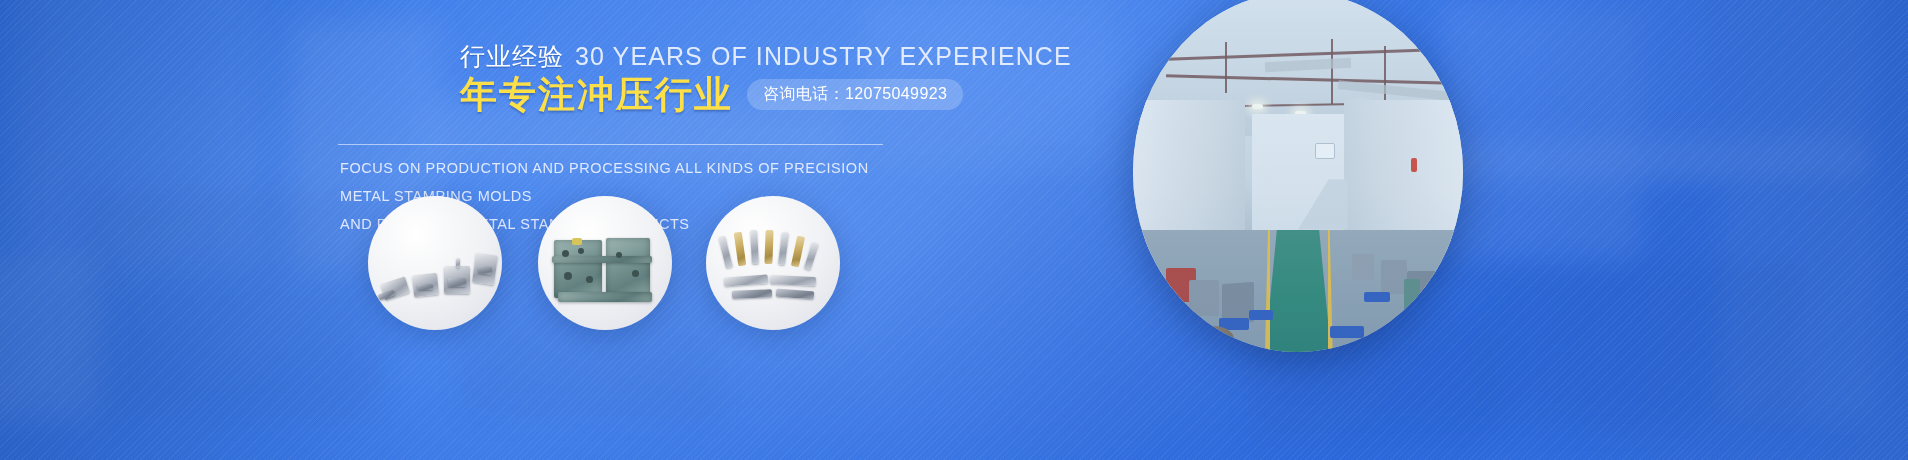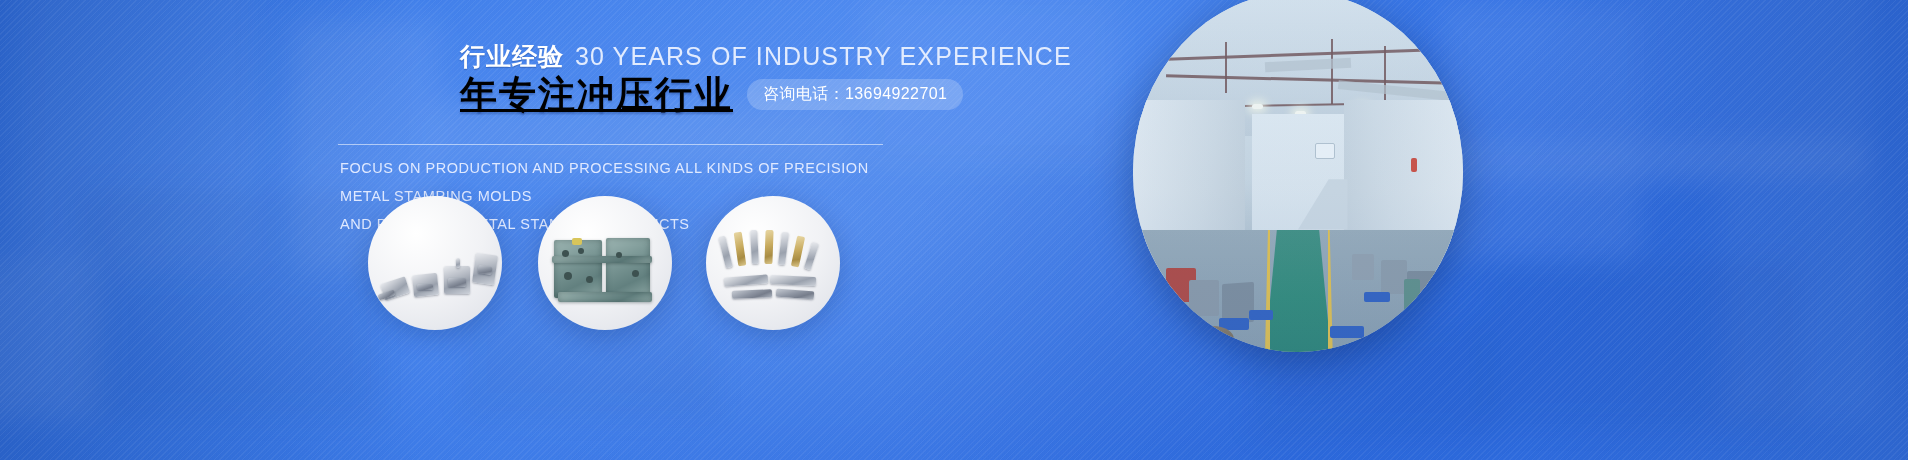--- a/index.html
+++ b/index.html
@@ -42,34 +42,33 @@
   .line1{position:relative;height:92px;}
   .num20{
     position:absolute;left:18px;top:-2px;
     font-size:108px;line-height:96px;font-weight:700;
     color:#F9A61A;letter-spacing:-2px;
     font-family:"DejaVu Sans","Liberation Sans",sans-serif;
   }
   .r-col{position:absolute;left:124px;top:4px;}
   .row-a{display:flex;align-items:flex-end;gap:11px;white-space:nowrap;}
   .cn-sm{
-    font-size:25px;font-weight:700;color:#ffffff;letter-spacing:1px;
+    font-size:25px;font-weight:400;color:#ffffff;letter-spacing:1px;
     line-height:28px;
     text-shadow:0 1px 1px rgba(10,40,110,.35);
   }
   .en-sm{
     font-size:25px;color:#eaf1ff;letter-spacing:1.1px;line-height:28px;
     font-weight:400;opacity:.95;
   }
   .row-b{display:flex;align-items:center;gap:14px;margin-top:3px;white-space:nowrap;}
   .cn-big{
-    font-size:37px;font-weight:700;color:#000000;letter-spacing:2px;
+    font-size:37px;font-weight:700;color:#fde047;letter-spacing:2px;
     line-height:43px;
     text-shadow:0 2px 2px rgba(10,40,110,.30);
-    text-decoration:underline;
   }
   .tel-badge{
     background:rgba(255,255,255,.20);
     border-radius:16px;padding:5px 16px 6px;
     font-size:16px;color:#ffffff;letter-spacing:.4px;
     white-space:nowrap;line-height:20px;
   }
   .divider{
     width:545px;height:1px;background:rgba(255,255,255,.55);
     margin:14px 0 0 2px;
@@ -161,21 +160,21 @@
 
   <div class="copy">
     <div class="line1">
       <div class="r-col">
         <div class="row-a">
           <span class="cn-sm">行业经验</span>
           <span class="en-sm">30 YEARS OF INDUSTRY EXPERIENCE</span>
         </div>
         <div class="row-b">
           <span class="cn-big">年专注冲压行业</span>
-          <span class="tel-badge">咨询电话：13694922701</span>
+          <span class="tel-badge">咨询电话：12075049923</span>
         </div>
       </div>
     </div>
     <div class="divider"></div>
     <div class="sub">FOCUS ON PRODUCTION AND PROCESSING ALL KINDS OF PRECISION METAL STAMPING MOLDS</div>
     <div class="sub" style="margin-top:0;">AND PRECISION METAL STAMPING PRODUCTS</div>
   </div>
 
   <div class="circ p1">
     <div class="pbg"></div>

